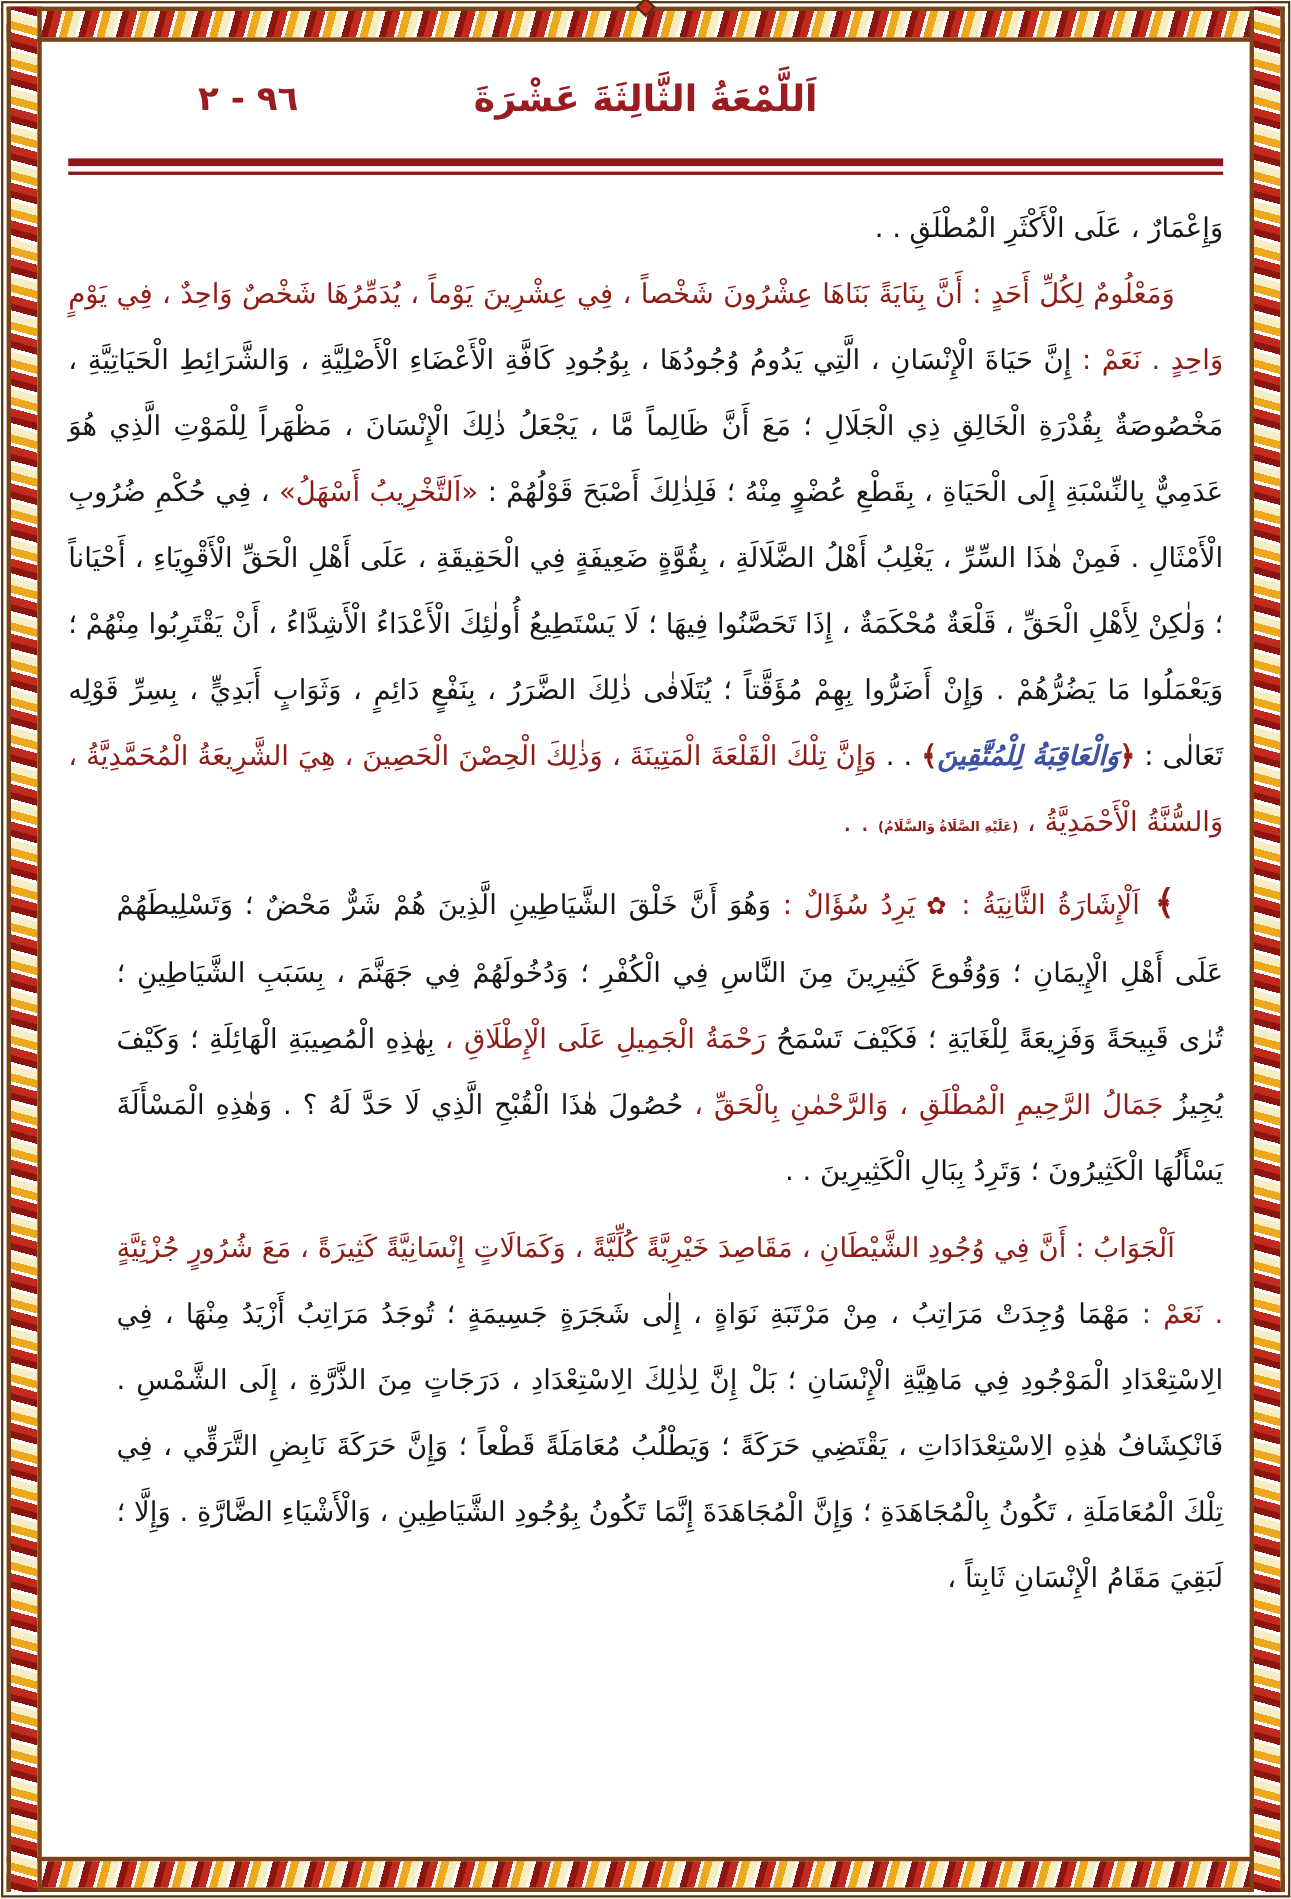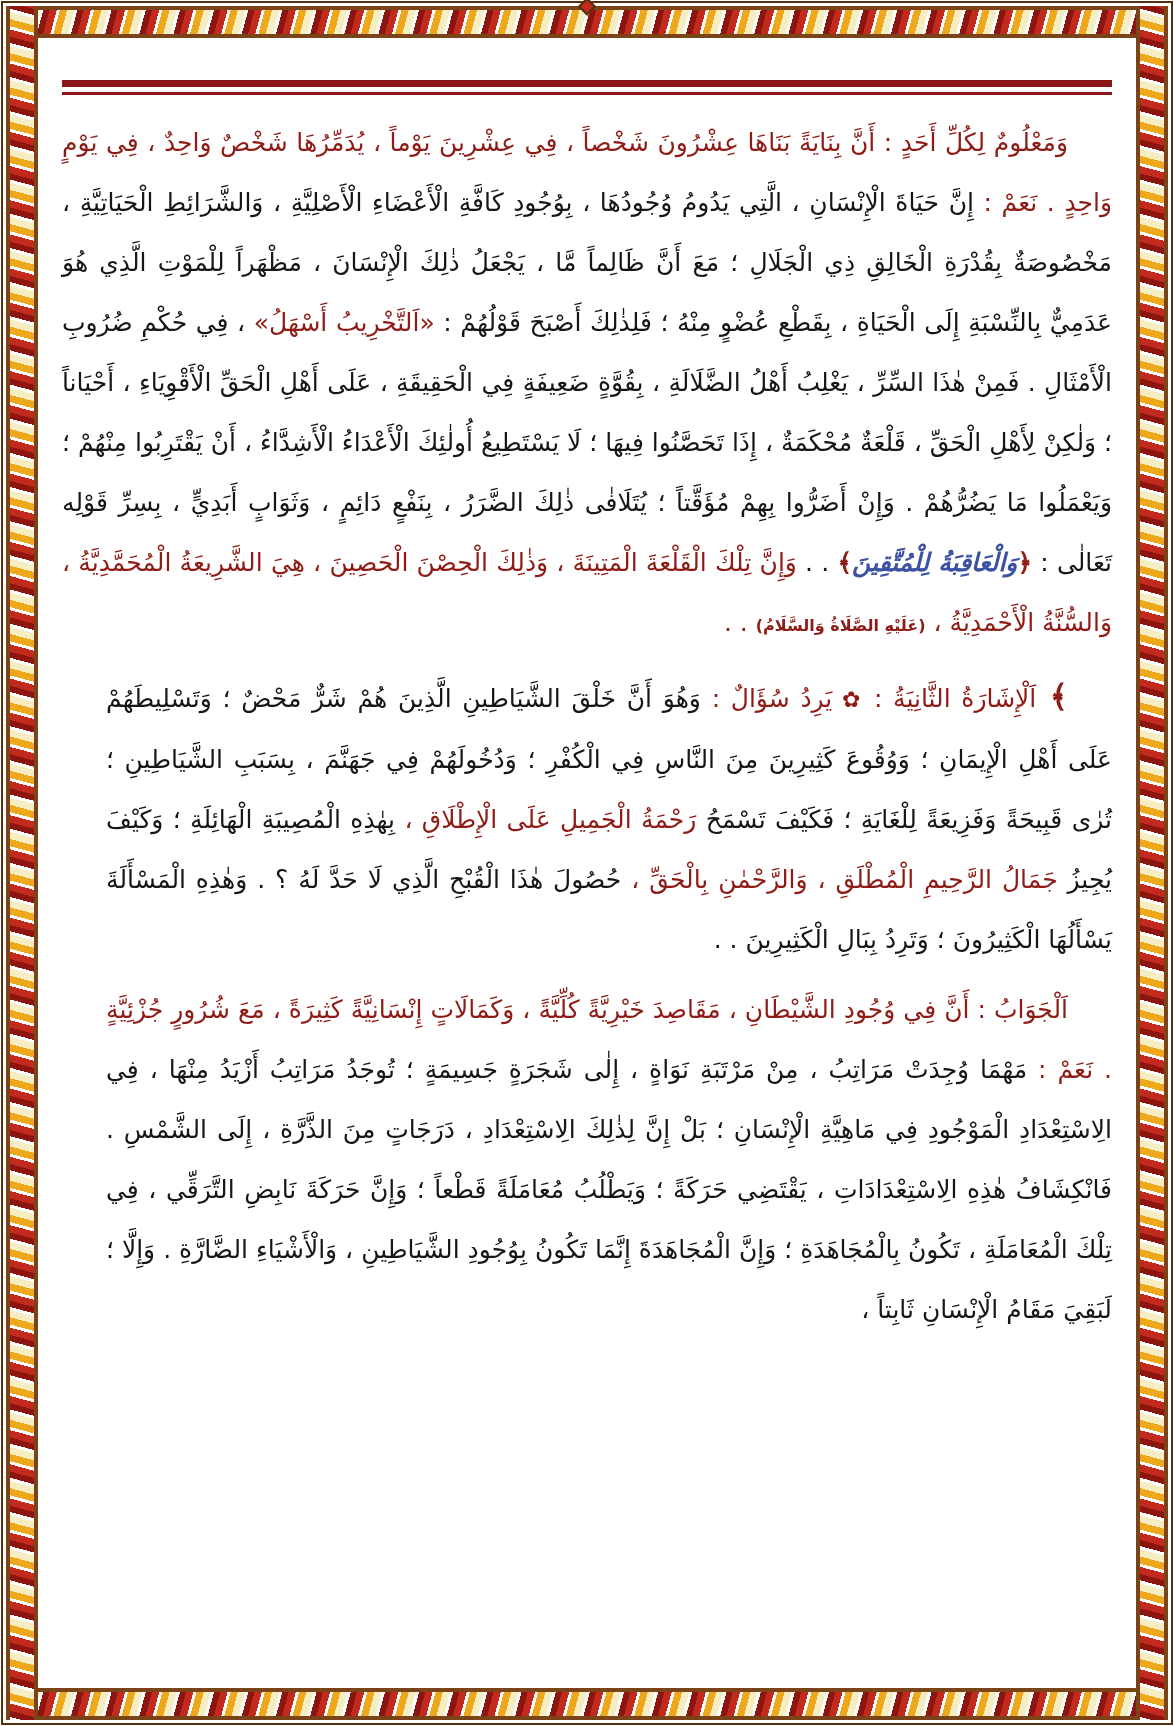--- a/index.html
+++ b/index.html
@@ -54,37 +54,42 @@
   }
   .para{margin:0;}
   .para.indent{text-indent:44px;}
   .para.gap{margin-top:10px;margin-left:44px;}
   .seg.black{color:var(--ink);}
   .seg.red{color:var(--red);font-weight:normal;}
   .seg.blue{color:var(--blue);font-weight:bold;font-style:italic;}
   .seg.bracket{color:var(--red);font-weight:bold;}
   .seg.ornament{color:var(--red);font-weight:bold;font-size:31px;}
   .seg.rosette{color:var(--red);font-size:22px;}
-  .seg.seal{color:var(--red);font-weight:bold;font-size:16px;}
+  .seg.seal{color:var(--red);font-weight:bold;font-size:12px;}
 </style>
 </head>
 <body>
 
 <div class="page">
   <div class="frame-outer"></div>
   <div class="b-strip b-top"></div>
   <div class="b-strip b-bottom"></div>
   <div class="b-strip b-left"></div>
   <div class="b-strip b-right"></div>
   <div class="finial"></div>
 
   <div class="content">
+    <div class="header">
+      <div class="page-number">٩٦ - ٢</div>
+      <div class="page-title">اَللَّمْعَةُ الثَّالِثَةَ عَشْرَةَ</div>
+    </div>
     <div class="rules">
       <div class="rule-thick"></div>
       <div class="rule-thin"></div>
     </div>
     <div class="body-text">
+        <p class="para"><span class="seg black">وَإِعْمَارٌ ، عَلَى الْأَكْثَرِ الْمُطْلَقِ . .</span></p>
         <p class="para indent"><span class="seg red">وَمَعْلُومٌ لِكُلِّ أَحَدٍ : أَنَّ بِنَايَةً بَنَاهَا عِشْرُونَ شَخْصاً ، فِي عِشْرِينَ يَوْماً ، يُدَمِّرُهَا شَخْصٌ وَاحِدٌ ، فِي يَوْمٍ وَاحِدٍ . نَعَمْ : </span><span class="seg black">إِنَّ حَيَاةَ الْإِنْسَانِ ، الَّتِي يَدُومُ وُجُودُهَا ، بِوُجُودِ كَافَّةِ الْأَعْضَاءِ الْأَصْلِيَّةِ ، وَالشَّرَائِطِ الْحَيَاتِيَّةِ ، مَخْصُوصَةٌ بِقُدْرَةِ الْخَالِقِ ذِي الْجَلَالِ ؛ مَعَ أَنَّ ظَالِماً مَّا ، يَجْعَلُ ذٰلِكَ الْإِنْسَانَ ، مَظْهَراً لِلْمَوْتِ الَّذِي هُوَ عَدَمِيٌّ بِالنِّسْبَةِ إِلَى الْحَيَاةِ ، بِقَطْعِ عُضْوٍ مِنْهُ ؛ فَلِذٰلِكَ أَصْبَحَ قَوْلُهُمْ : </span><span class="seg red">«اَلتَّخْرِيبُ أَسْهَلُ»</span><span class="seg black"> ، فِي حُكْمِ ضُرُوبِ الْأَمْثَالِ . فَمِنْ هٰذَا السِّرِّ ، يَغْلِبُ أَهْلُ الضَّلَالَةِ ، بِقُوَّةٍ ضَعِيفَةٍ فِي الْحَقِيقَةِ ، عَلَى أَهْلِ الْحَقِّ الْأَقْوِيَاءِ ، أَحْيَاناً ؛ وَلٰكِنْ لِأَهْلِ الْحَقِّ ، قَلْعَةٌ مُحْكَمَةٌ ، إِذَا تَحَصَّنُوا فِيهَا ؛ لَا يَسْتَطِيعُ أُولٰئِكَ الْأَعْدَاءُ الْأَشِدَّاءُ ، أَنْ يَقْتَرِبُوا مِنْهُمْ ؛ وَيَعْمَلُوا مَا يَضُرُّهُمْ . وَإِنْ أَضَرُّوا بِهِمْ مُؤَقَّتاً ؛ يُتَلَافٰى ذٰلِكَ الضَّرَرُ ، بِنَفْعٍ دَائِمٍ ، وَثَوَابٍ أَبَدِيٍّ ، بِسِرِّ قَوْلِه تَعَالٰى : </span><span class="seg bracket">﴿</span><span class="seg blue">وَالْعَاقِبَةُ لِلْمُتَّقِينَ</span><span class="seg bracket">﴾</span><span class="seg black"> . . </span><span class="seg red">وَإِنَّ تِلْكَ الْقَلْعَةَ الْمَتِينَةَ ، وَذٰلِكَ الْحِصْنَ الْحَصِينَ ، هِيَ الشَّرِيعَةُ الْمُحَمَّدِيَّةُ ، وَالسُّنَّةُ الْأَحْمَدِيَّةُ ، </span><span class="seg seal">(عَلَيْهِ الصَّلَاةُ وَالسَّلَامُ)</span><span class="seg red"> . .</span></p>
         <p class="para indent gap"><span class="seg ornament">﴾ </span><span class="seg red">اَلْإِشَارَةُ الثَّانِيَةُ : </span><span class="seg rosette">✿ </span><span class="seg red">يَرِدُ سُؤَالٌ : </span><span class="seg black">وَهُوَ أَنَّ خَلْقَ الشَّيَاطِينِ الَّذِينَ هُمْ شَرٌّ مَحْضٌ ؛ وَتَسْلِيطَهُمْ عَلَى أَهْلِ الْإِيمَانِ ؛ وَوُقُوعَ كَثِيرِينَ مِنَ النَّاسِ فِي الْكُفْرِ ؛ وَدُخُولَهُمْ فِي جَهَنَّمَ ، بِسَبَبِ الشَّيَاطِينِ ؛ تُرٰى قَبِيحَةً وَفَزِيعَةً لِلْغَايَةِ ؛ فَكَيْفَ تَسْمَحُ </span><span class="seg red">رَحْمَةُ الْجَمِيلِ عَلَى الْإِطْلَاقِ ،</span><span class="seg black"> بِهٰذِهِ الْمُصِيبَةِ الْهَائِلَةِ ؛ وَكَيْفَ يُجِيزُ </span><span class="seg red">جَمَالُ الرَّحِيمِ الْمُطْلَقِ ، وَالرَّحْمٰنِ بِالْحَقِّ ،</span><span class="seg black"> حُصُولَ هٰذَا الْقُبْحِ الَّذِي لَا حَدَّ لَهُ ؟ . وَهٰذِهِ الْمَسْأَلَةَ يَسْأَلُهَا الْكَثِيرُونَ ؛ وَتَرِدُ بِبَالِ الْكَثِيرِينَ . .</span></p>
         <p class="para indent gap"><span class="seg red">اَلْجَوَابُ : أَنَّ فِي وُجُودِ الشَّيْطَانِ ، مَقَاصِدَ خَيْرِيَّةً كُلِّيَّةً ، وَكَمَالَاتٍ إِنْسَانِيَّةً كَثِيرَةً ، مَعَ شُرُورٍ جُزْئِيَّةٍ . نَعَمْ : </span><span class="seg black">مَهْمَا وُجِدَتْ مَرَاتِبُ ، مِنْ مَرْتَبَةِ نَوَاةٍ ، إِلٰى شَجَرَةٍ جَسِيمَةٍ ؛ تُوجَدُ مَرَاتِبُ أَزْيَدُ مِنْهَا ، فِي الِاسْتِعْدَادِ الْمَوْجُودِ فِي مَاهِيَّةِ الْإِنْسَانِ ؛ بَلْ إِنَّ لِذٰلِكَ الِاسْتِعْدَادِ ، دَرَجَاتٍ مِنَ الذَّرَّةِ ، إِلَى الشَّمْسِ . فَانْكِشَافُ هٰذِهِ الِاسْتِعْدَادَاتِ ، يَقْتَضِي حَرَكَةً ؛ وَيَطْلُبُ مُعَامَلَةً قَطْعاً ؛ وَإِنَّ حَرَكَةَ نَابِضِ التَّرَقِّي ، فِي تِلْكَ الْمُعَامَلَةِ ، تَكُونُ بِالْمُجَاهَدَةِ ؛ وَإِنَّ الْمُجَاهَدَةَ إِنَّمَا تَكُونُ بِوُجُودِ الشَّيَاطِينِ ، وَالْأَشْيَاءِ الضَّارَّةِ . وَإِلَّا ؛ لَبَقِيَ مَقَامُ الْإِنْسَانِ ثَابِتاً ،</span></p>
       </div>
   </div>
 </div>
 
 </body></html>

